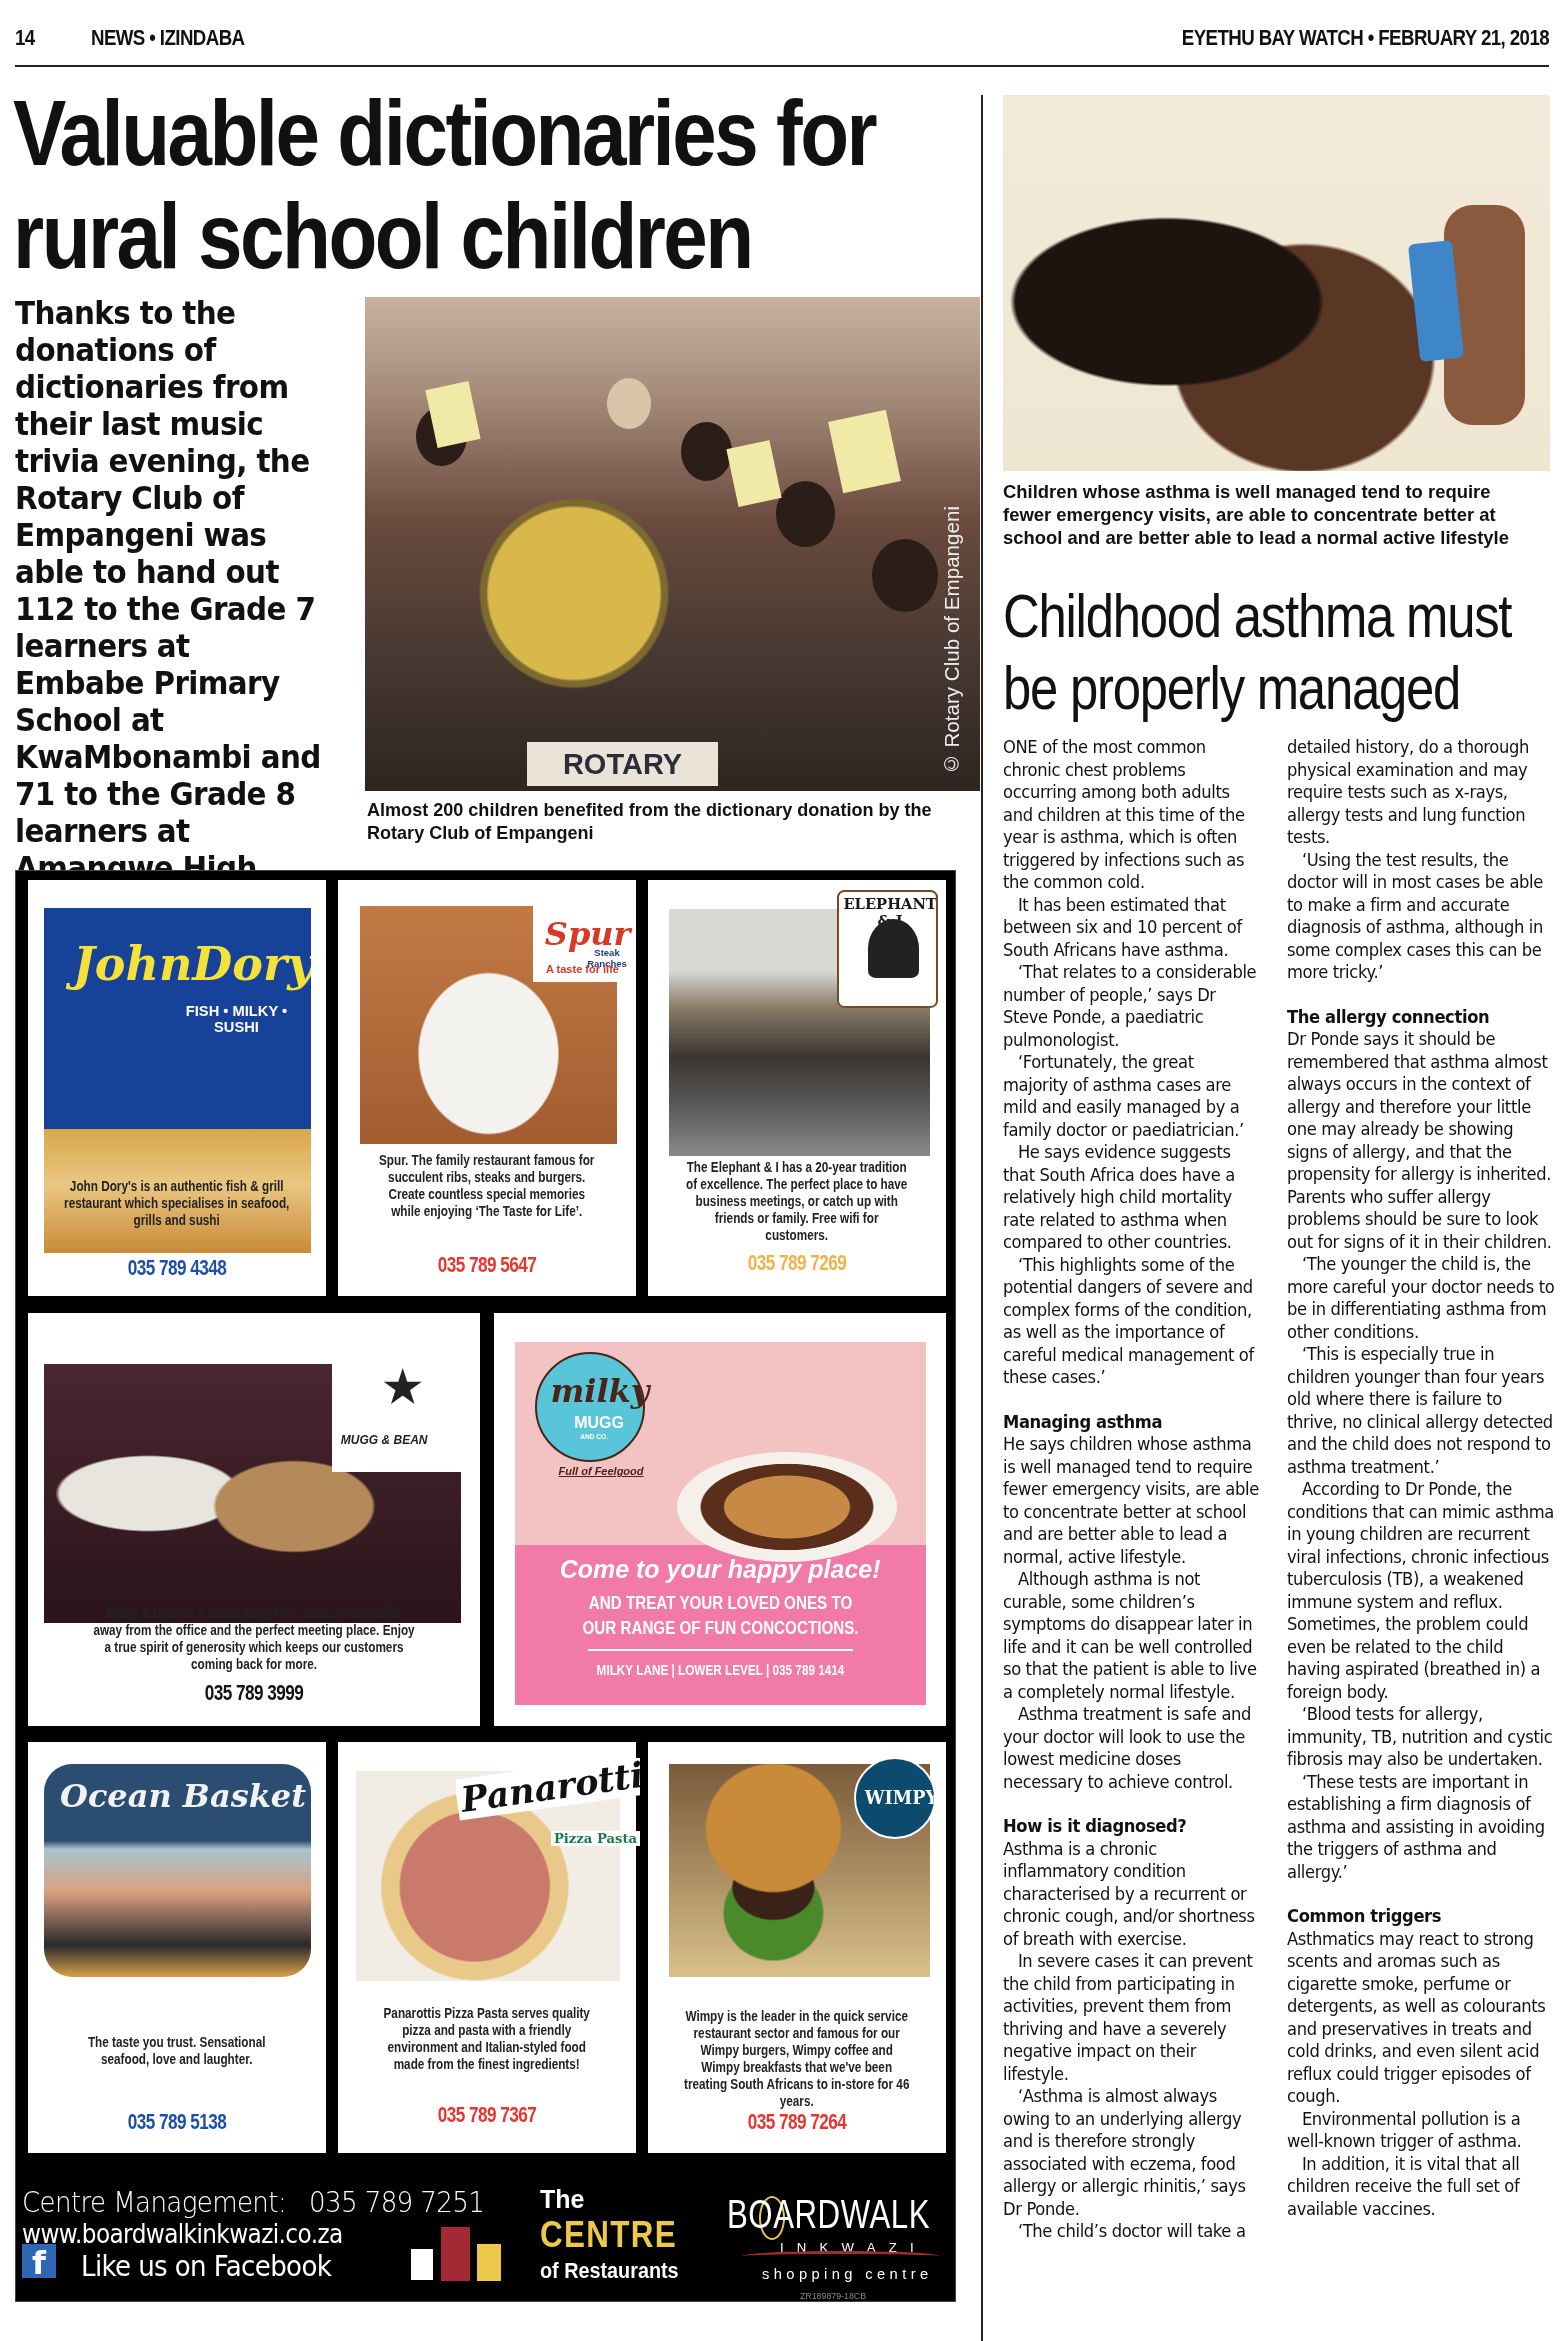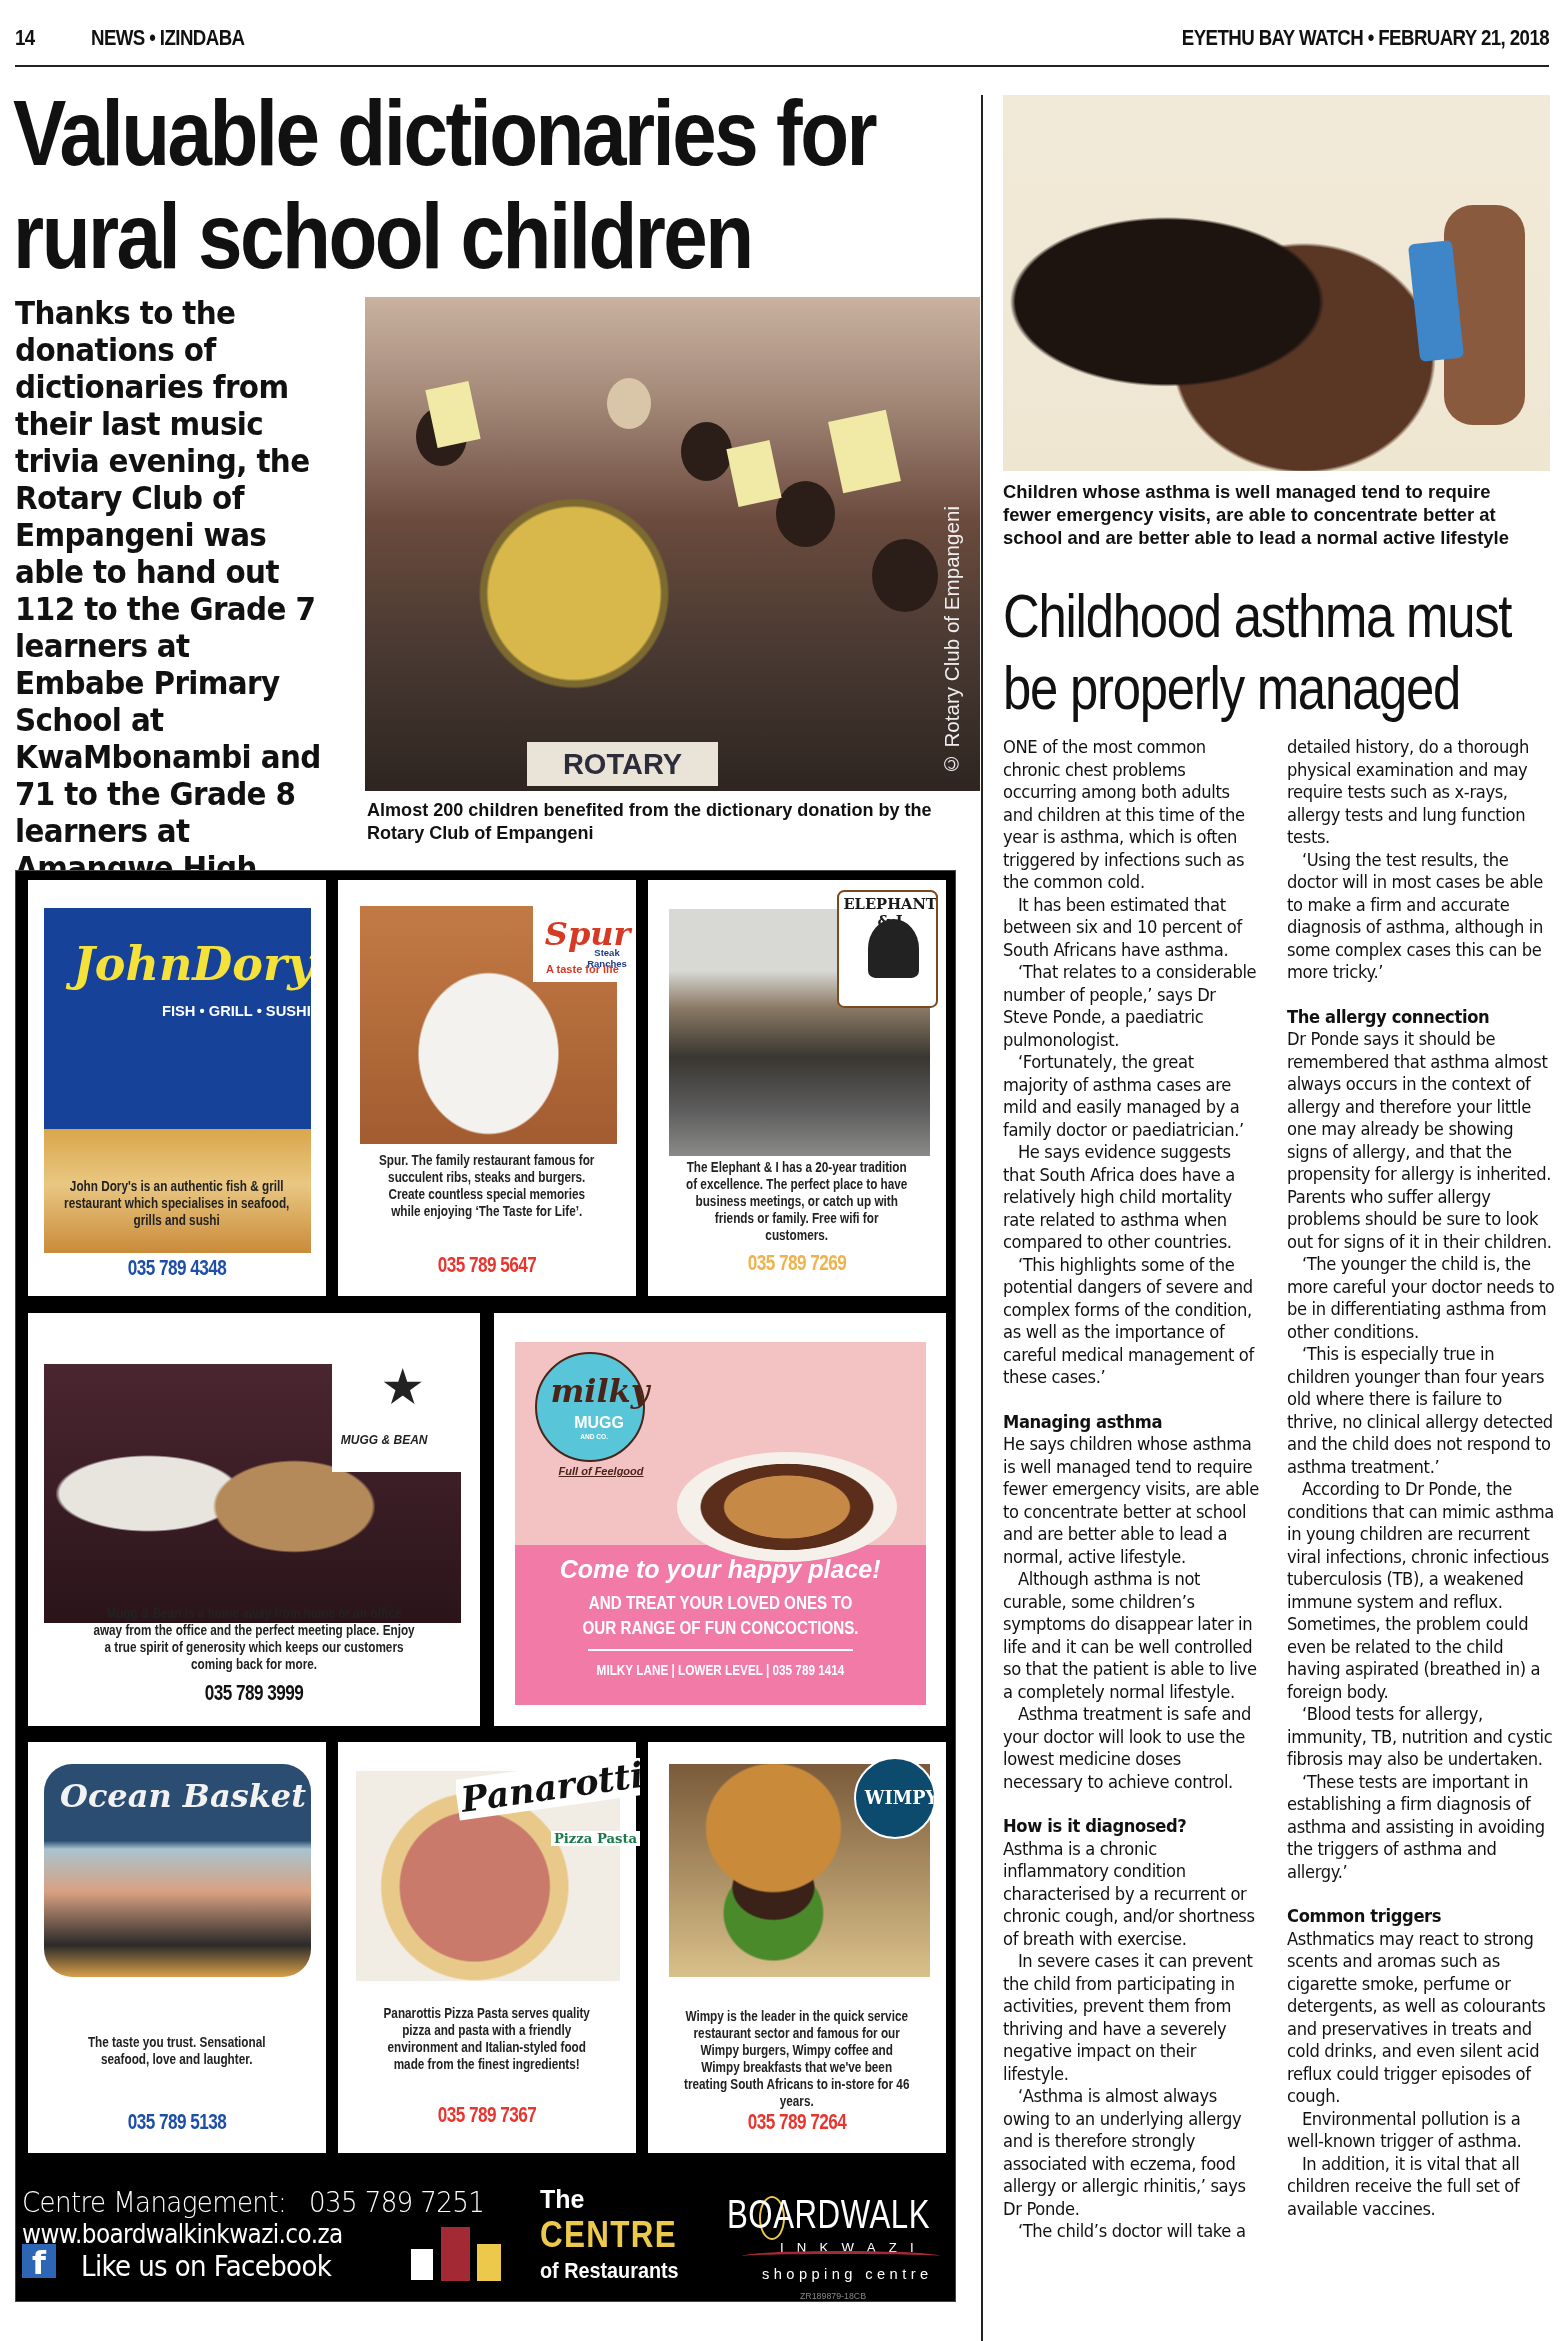--- a/index.html
+++ b/index.html
@@ -156,21 +156,21 @@
   <p>Asthmatics may react to strong scents and aromas such as cigarette smoke, perfume or detergents, as well as colourants and preservatives in treats and cold drinks, and even silent acid reflux could trigger episodes of cough.</p>
   <p class="ind">Environmental pollution is a well-known trigger of asthma.</p>
   <p class="ind">In addition, it is vital that all children receive the full set of available vaccines.</p>
 </div>
 
 <div class="abs ad-block"></div>
 
 <div class="abs ad-card" style="left:28px;top:880px;width:298px;height:416px;">
   <div class="ad-img" style="left:16px;top:28px;width:267px;height:345px;background:linear-gradient(180deg,#17429a 0 64%,#d9a64b 64%,#e9c782 80%,#c98b3a 100%);">
     <div class="logo-text" style="left:29px;top:29px;color:#f4e23a;font-family:'DejaVu Serif',serif;font-style:italic;font-size:46px;">JohnDory's</div>
-    <div class="logo-text" style="left:118px;top:95px;color:#fff;font-size:14.7px;">FISH • GRILL • SUSHI</div>
+    <div class="logo-text" style="left:118px;top:95px;color:#fff;font-size:14.7px;">FISH • MILKY • SUSHI</div>
   </div>
   <div class="ad-desc" style="top:298px;">John Dory's is an authentic fish &amp; grill restaurant which specialises in seafood, grills and sushi</div>
   <div class="ad-phone" style="top:375px;color:#1e4fa8;">035 789 4348</div>
 </div>
 
 <div class="abs ad-card" style="left:338px;top:880px;width:298px;height:416px;">
   <div class="ad-img" style="left:22px;top:26.4px;width:257px;height:238px;background:radial-gradient(ellipse at 50% 62%,#f4f2ee 0 38%,transparent 39%),radial-gradient(ellipse at 45% 55%,#7a2e1c 0 26%,transparent 27%),linear-gradient(180deg,#c27a45,#a35c30);"></div>
   <div class="ad-img" style="left:195px;top:7.3px;width:100px;height:95px;background:#fff;">
     <div class="logo-text" style="left:11.8px;top:28px;color:#d63a24;font-style:italic;font-size:32px;font-family:'DejaVu Serif',serif;">Spur</div>
     <div class="logo-text" style="left:48px;top:60px;color:#1e3b8a;font-size:9.5px;">Steak Ranches</div>

